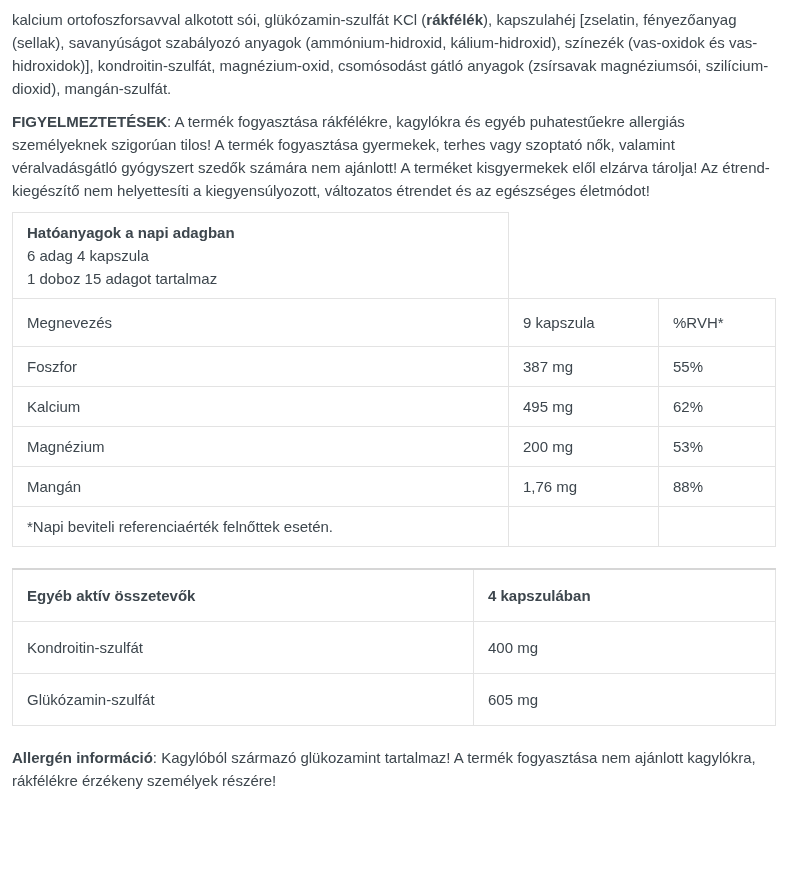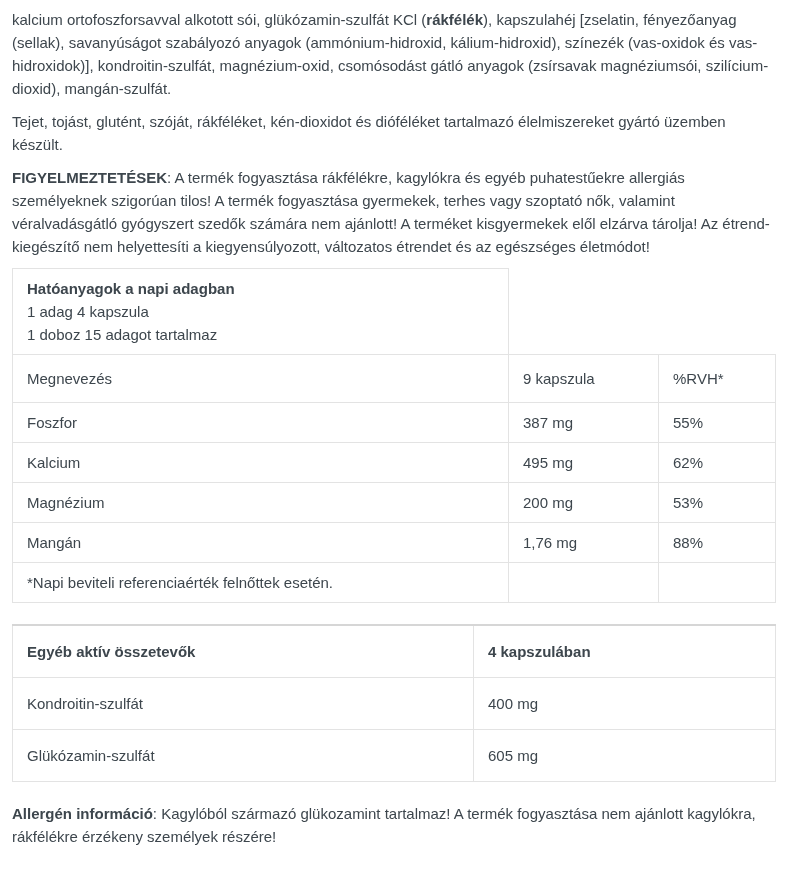--- a/index.html
+++ b/index.html
@@ -57,35 +57,34 @@
 
   p.allergen { margin-top: 20px; margin-bottom: 0; }
 </style>
 </head>
 <body>
 
 <div class="page">
 
   <p class="body-text"><span>kalcium ortofoszforsavval alkotott sói, glükózamin-szulfát KCl (</span><span class="bold">rákfélék</span><span>), kapszulahéj [zselatin, fényezőanyag (sellak), savanyúságot szabályozó anyagok (ammónium-hidroxid, kálium-hidroxid), színezék (vas-oxidok és vas-hidroxidok)], kondroitin-szulfát, magnézium-oxid, csomósodást gátló anyagok (zsírsavak magnéziumsói, szilícium-dioxid), mangán-szulfát.</span></p>
 
-  <p class="body-text">Tejet, tojást, glutént, szóját, rákféléket, kén-dioxidot és dióféléket tartalmazó élelmiszereket gyártó üzemben készült.</p>
 
   <p class="body-text"><span class="bold">FIGYELMEZTETÉSEK</span><span>: A termék fogyasztása rákfélékre, kagylókra és egyéb puhatestűekre allergiás személyeknek szigorúan tilos! A termék fogyasztása gyermekek, terhes vagy szoptató nők, valamint véralvadásgátló gyógyszert szedők számára nem ajánlott! A terméket kisgyermekek elől elzárva tárolja! Az étrend-kiegészítő nem helyettesíti a kiegyensúlyozott, változatos étrendet és az egészséges életmódot!</span></p>
 
   <table class="nutrients">
     <colgroup>
       <col style="width:496px">
       <col style="width:150px">
       <col style="width:117px">
     </colgroup>
     <tbody>
       <tr>
         <td class="info-cell">
           <div class="info-title">Hatóanyagok a napi adagban</div>
-          <div class="info-line">1 adag 4 kapszula</div>
+          <div class="info-line">6 adag 4 kapszula</div>
           <div class="info-line">1 doboz 15 adagot tartalmaz</div>
         </td>
         <td class="blank-cell" colspan="2"></td>
       </tr>
       <tr>
         <th>Megnevezés</th>
         <th>9 kapszula</th>
         <th>%RVH*</th>
       </tr>
       <tr>

